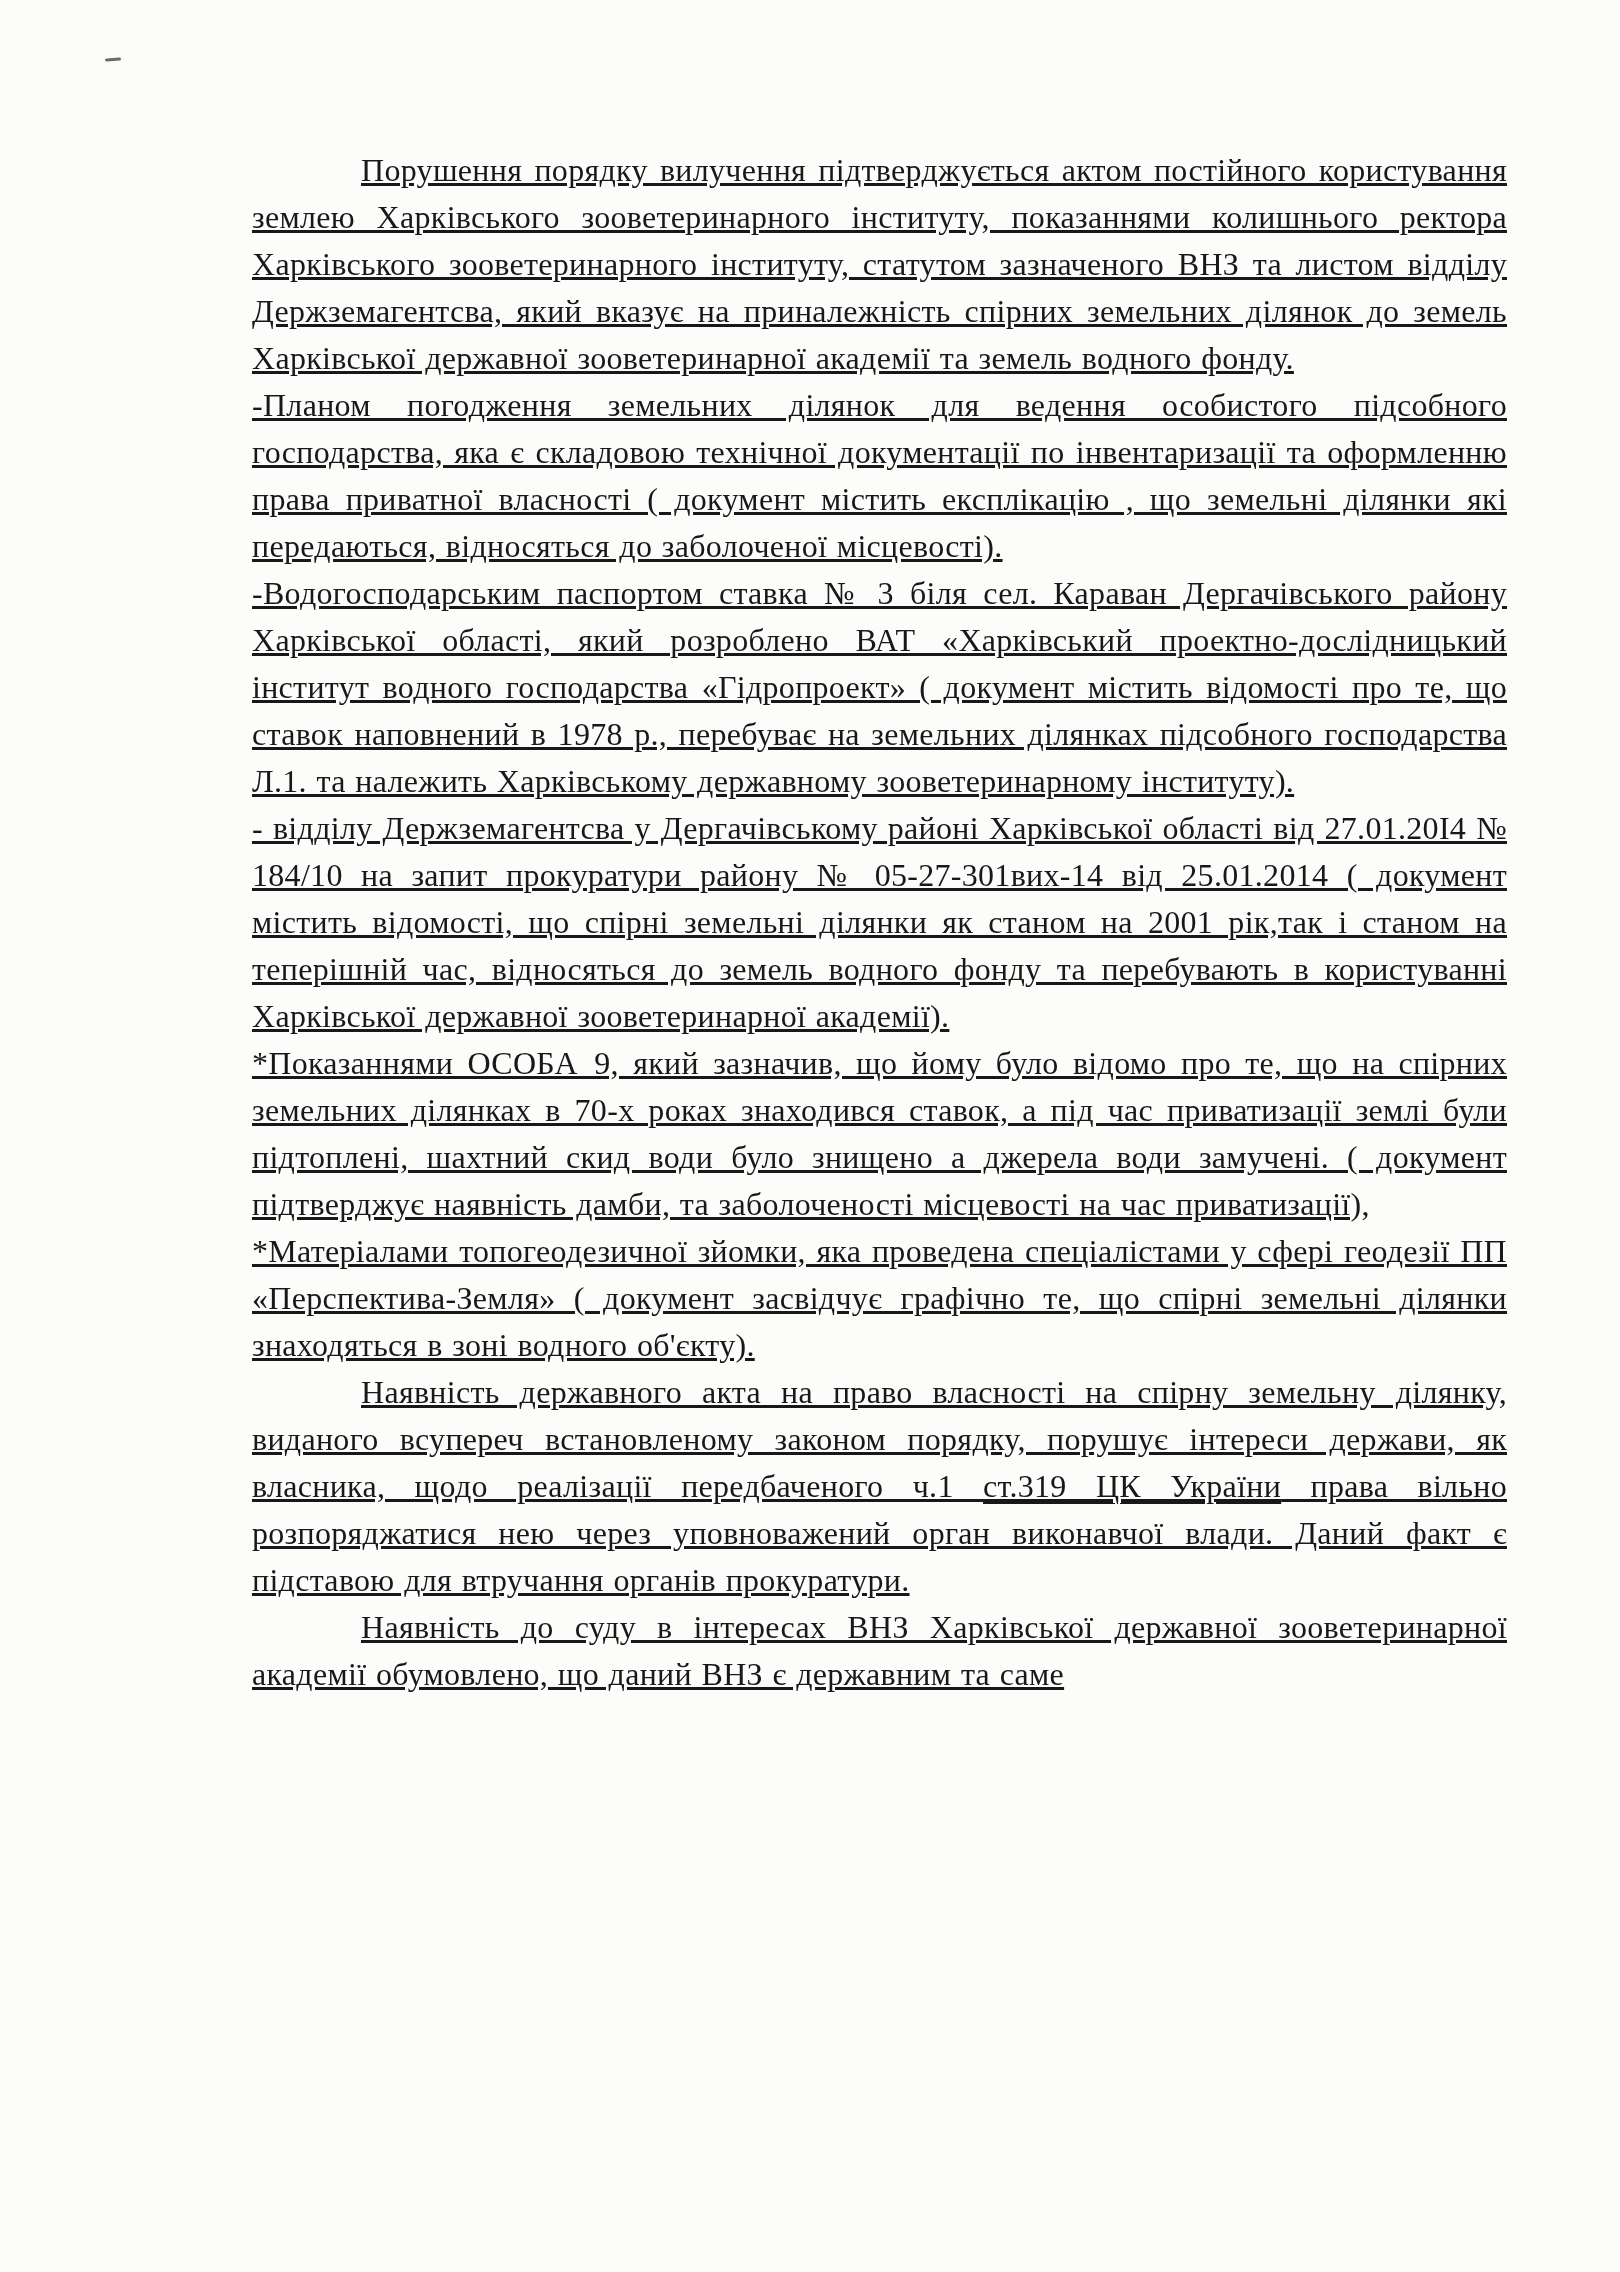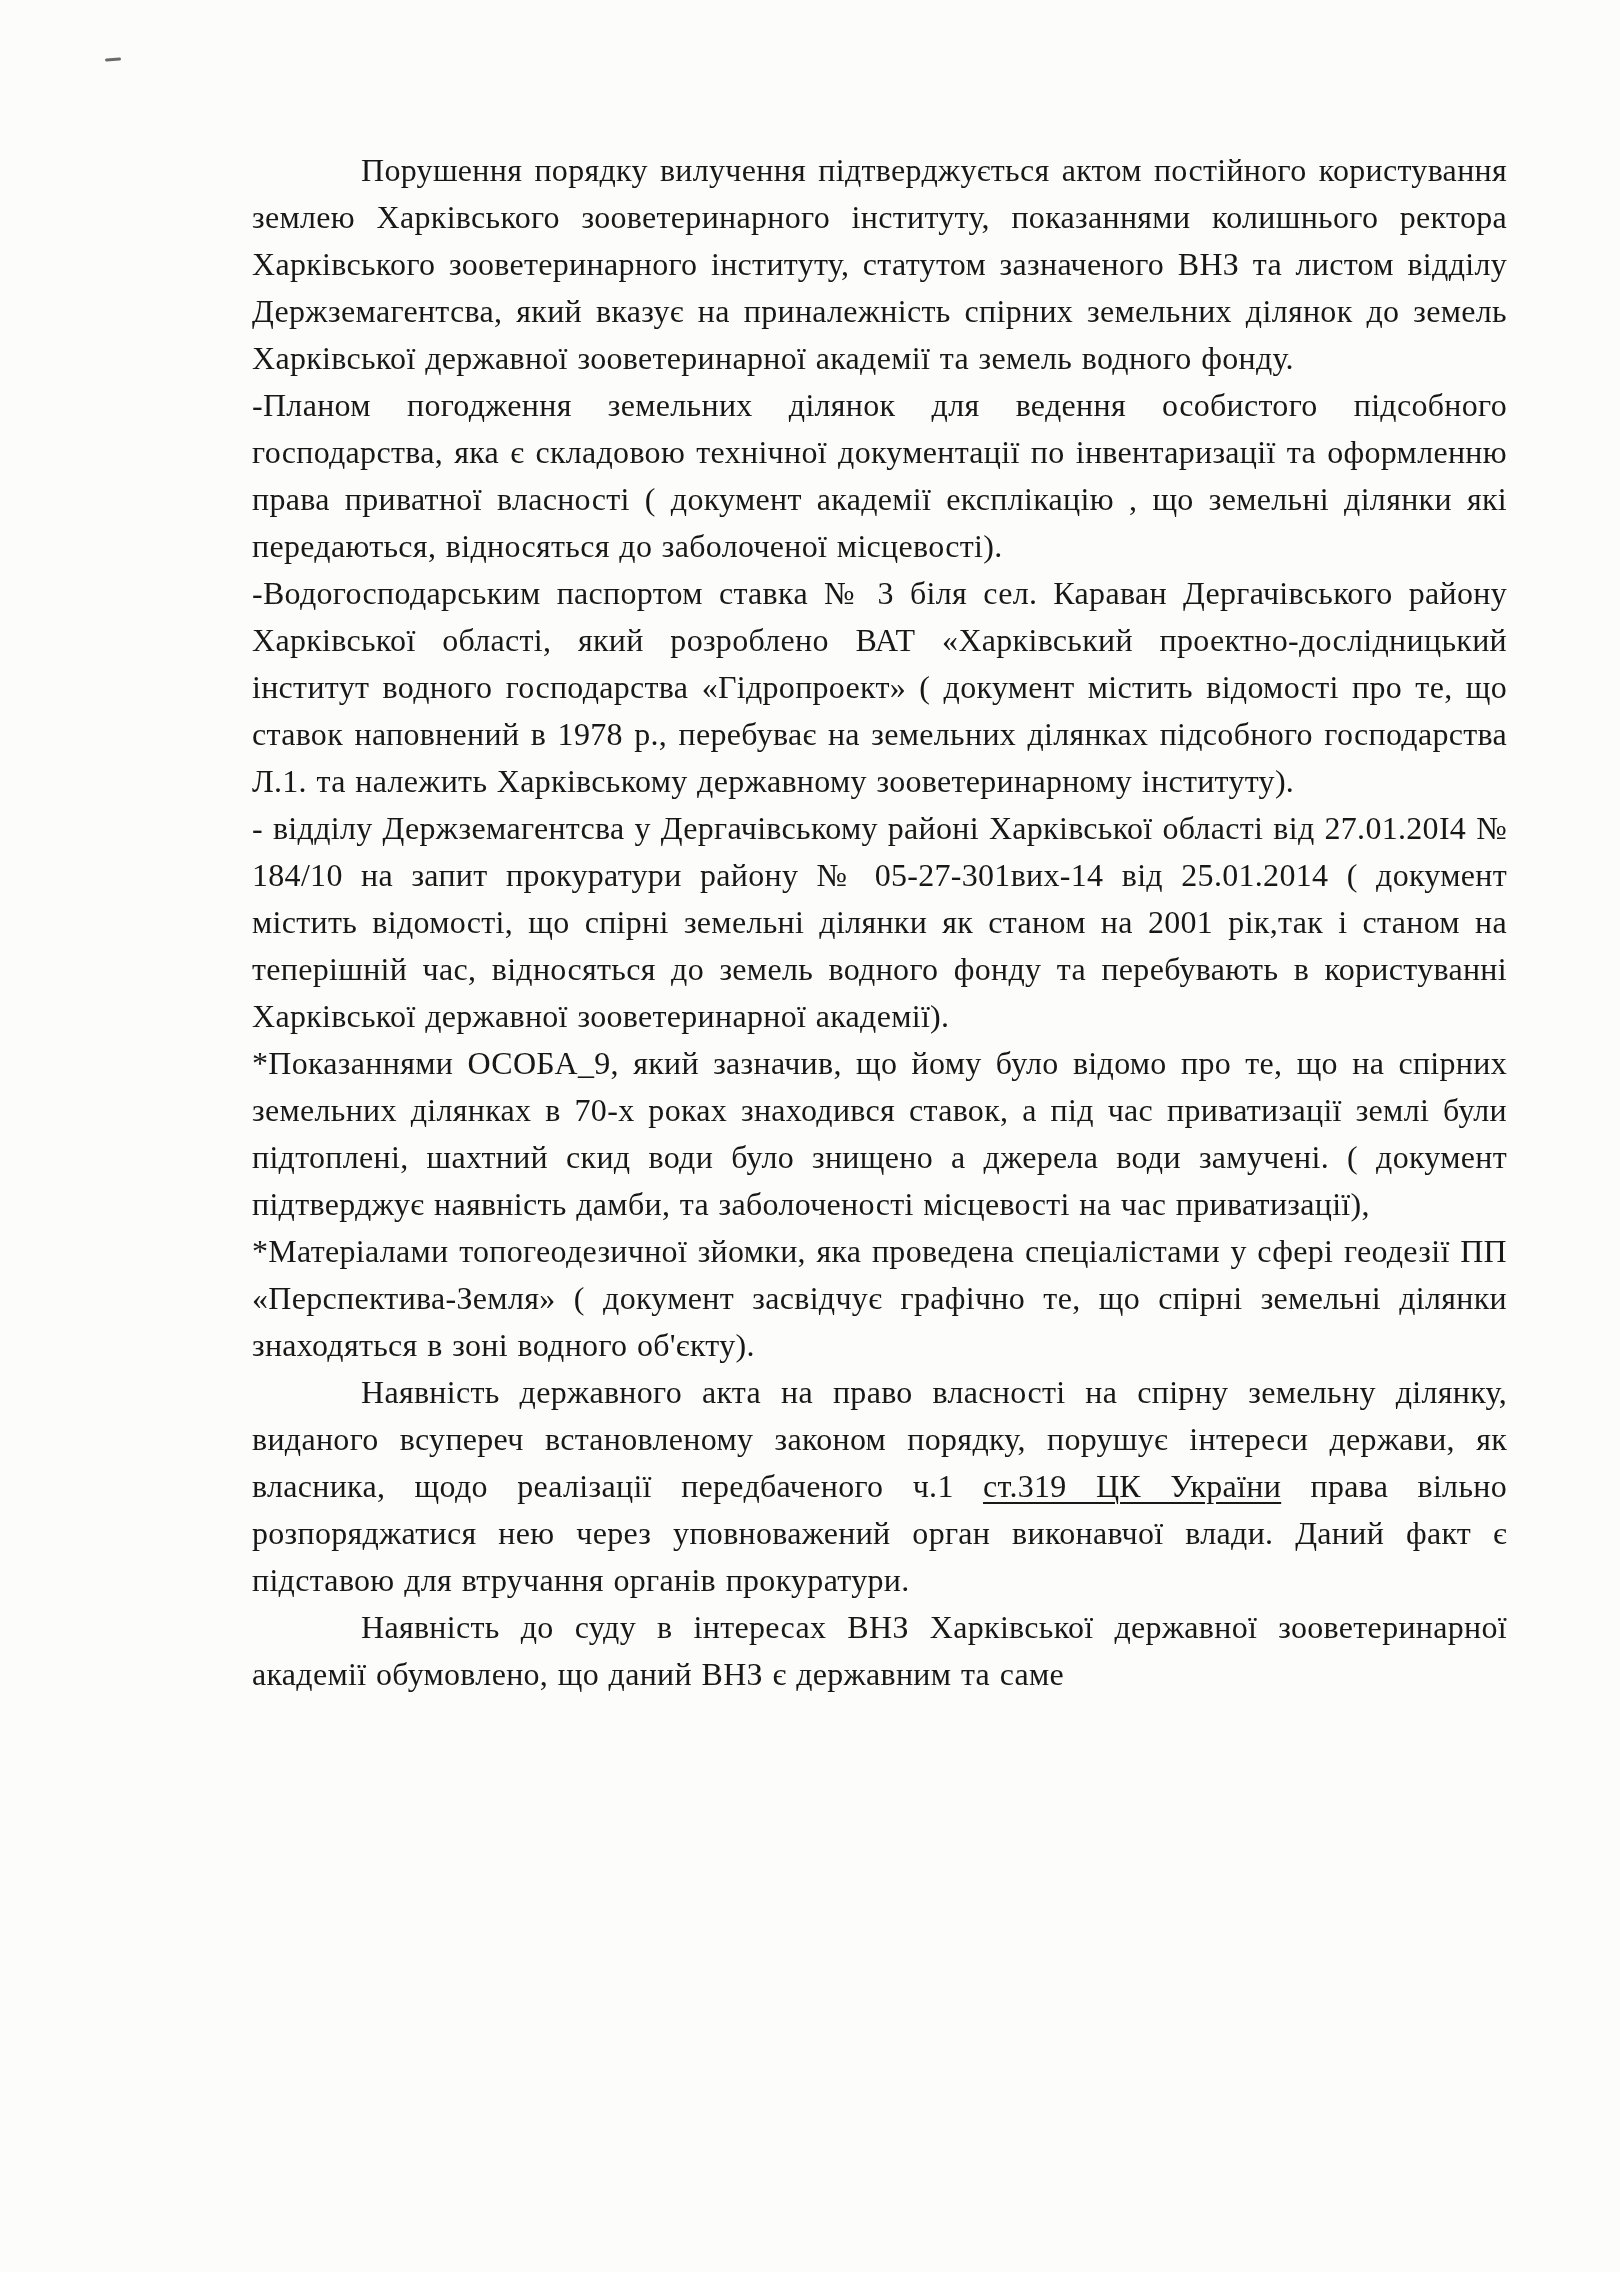--- a/index.html
+++ b/index.html
@@ -33,20 +33,21 @@
     width: 1255px;
   }
   .text-block p {
     margin: 0;
     padding: 0;
     font-size: 32px;
     line-height: 47px;
     text-align: justify;
     letter-spacing: 0.3px;
     word-spacing: 1.3px;
+    text-decoration: underline;
   }
   .text-block p.indent {
     text-indent: 109px;
   }
   .u {
     text-decoration: underline;
     text-decoration-thickness: 2px;
     text-underline-offset: 4.6px;
   }
 </style>
@@ -55,21 +56,21 @@
 
 <div class="page">
 
   <span class="scan-artifact"></span>
 
   <div class="text-block">
 
     <p class="indent">Порушення порядку вилучення підтверджується актом постійного користування землею Харківського зооветеринарного інституту, показаннями колишнього ректора Харківського зооветеринарного інституту, статутом зазначеного ВНЗ та листом відділу Держземагентсва, який вказує на приналежність спірних земельних ділянок до земель Харківської державної зооветеринарної академії та земель водного фонду.</p>
 
 
-    <p>-Планом погодження земельних ділянок для ведення особистого підсобного господарства, яка є складовою технічної документації по інвентаризації та оформленню права приватної власності ( документ академії експлікацію , що земельні ділянки які передаються, відносяться до заболоченої місцевості).</p>
+    <p>-Планом погодження земельних ділянок для ведення особистого підсобного господарства, яка є складовою технічної документації по інвентаризації та оформленню права приватної власності ( документ містить експлікацію , що земельні ділянки які передаються, відносяться до заболоченої місцевості).</p>
 
     <p>-Водогосподарським паспортом ставка № 3 біля сел. Караван Дергачівського району Харківської області, який розроблено ВАТ «Харківський проектно-дослідницький інститут водного господарства «Гідропроект» ( документ містить відомості про те, що ставок наповнений в 1978 р., перебуває на земельних ділянках підсобного господарства Л.1. та належить Харківському державному зооветеринарному інституту).</p>
 
     <p>- відділу Держземагентсва у Дергачівському районі Харківської області від 27.01.20І4 № 184/10 на запит прокуратури району № 05-27-301вих-14 від 25.01.2014 ( документ містить відомості, що спірні земельні ділянки як станом на 2001 рік,так і станом на теперішній час, відносяться до земель водного фонду та перебувають в користуванні Харківської державної зооветеринарної академії).</p>
 
 
     <p>*Показаннями ОСОБА_9, який зазначив, що йому було відомо про те, що на спірних земельних ділянках в 70-х роках знаходився ставок, а під час приватизації землі були підтоплені, шахтний скид води було знищено а джерела води замучені. ( документ підтверджує наявність дамби, та заболоченості місцевості на час приватизації),</p>
 
     <p>*Матеріалами топогеодезичної зйомки, яка проведена спеціалістами у сфері геодезії ПП «Перспектива-Земля» ( документ засвідчує графічно те, що спірні земельні ділянки знаходяться в зоні водного об'єкту).</p>
 

